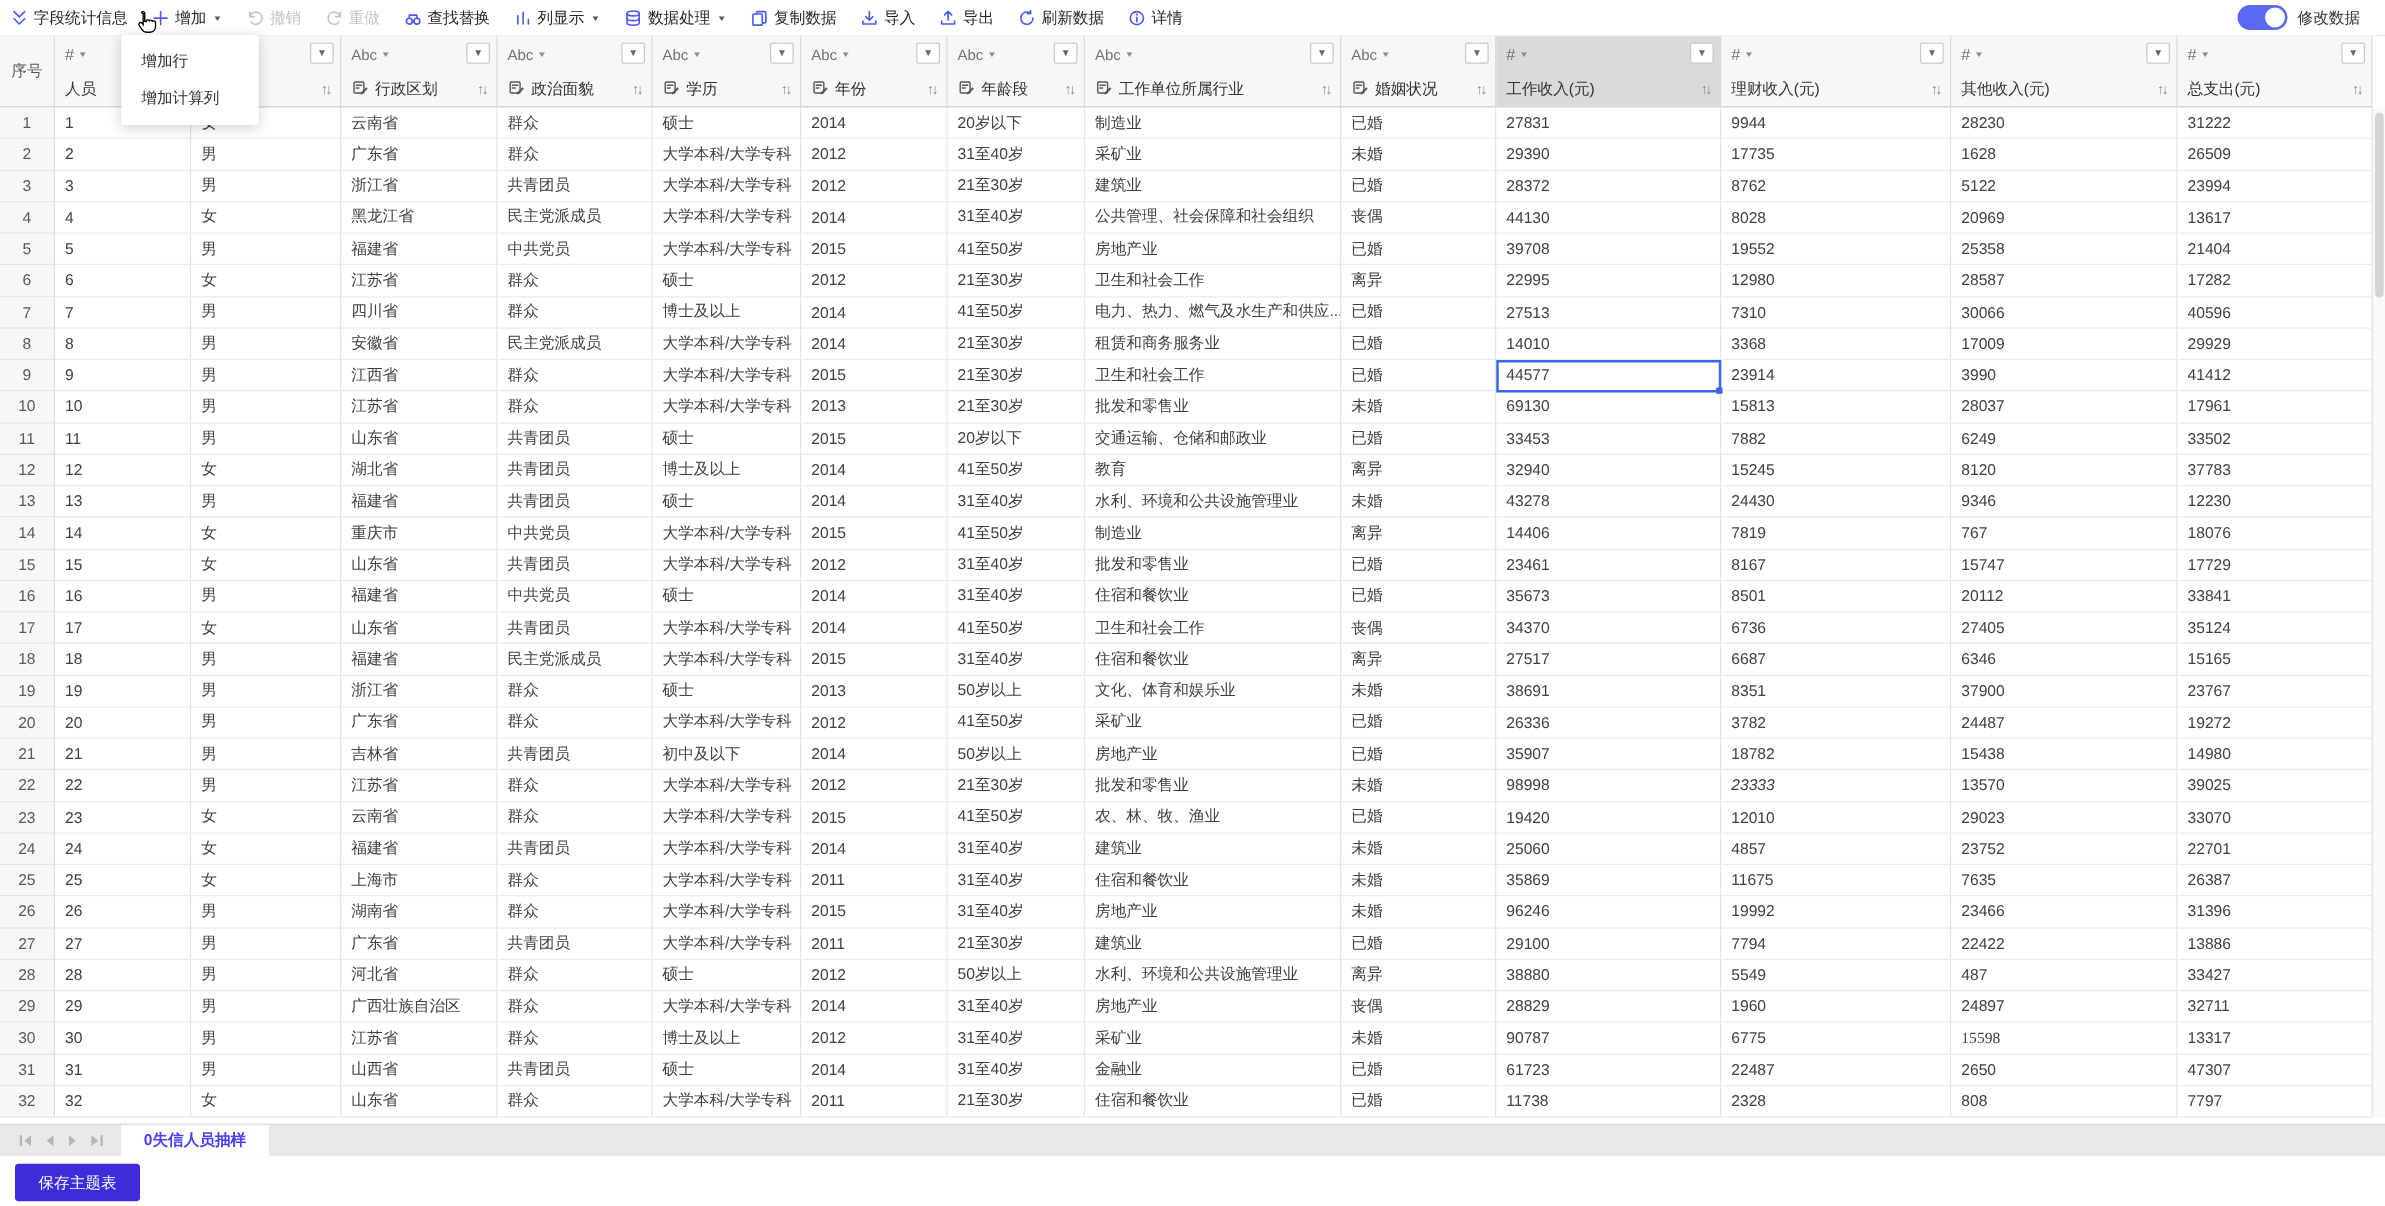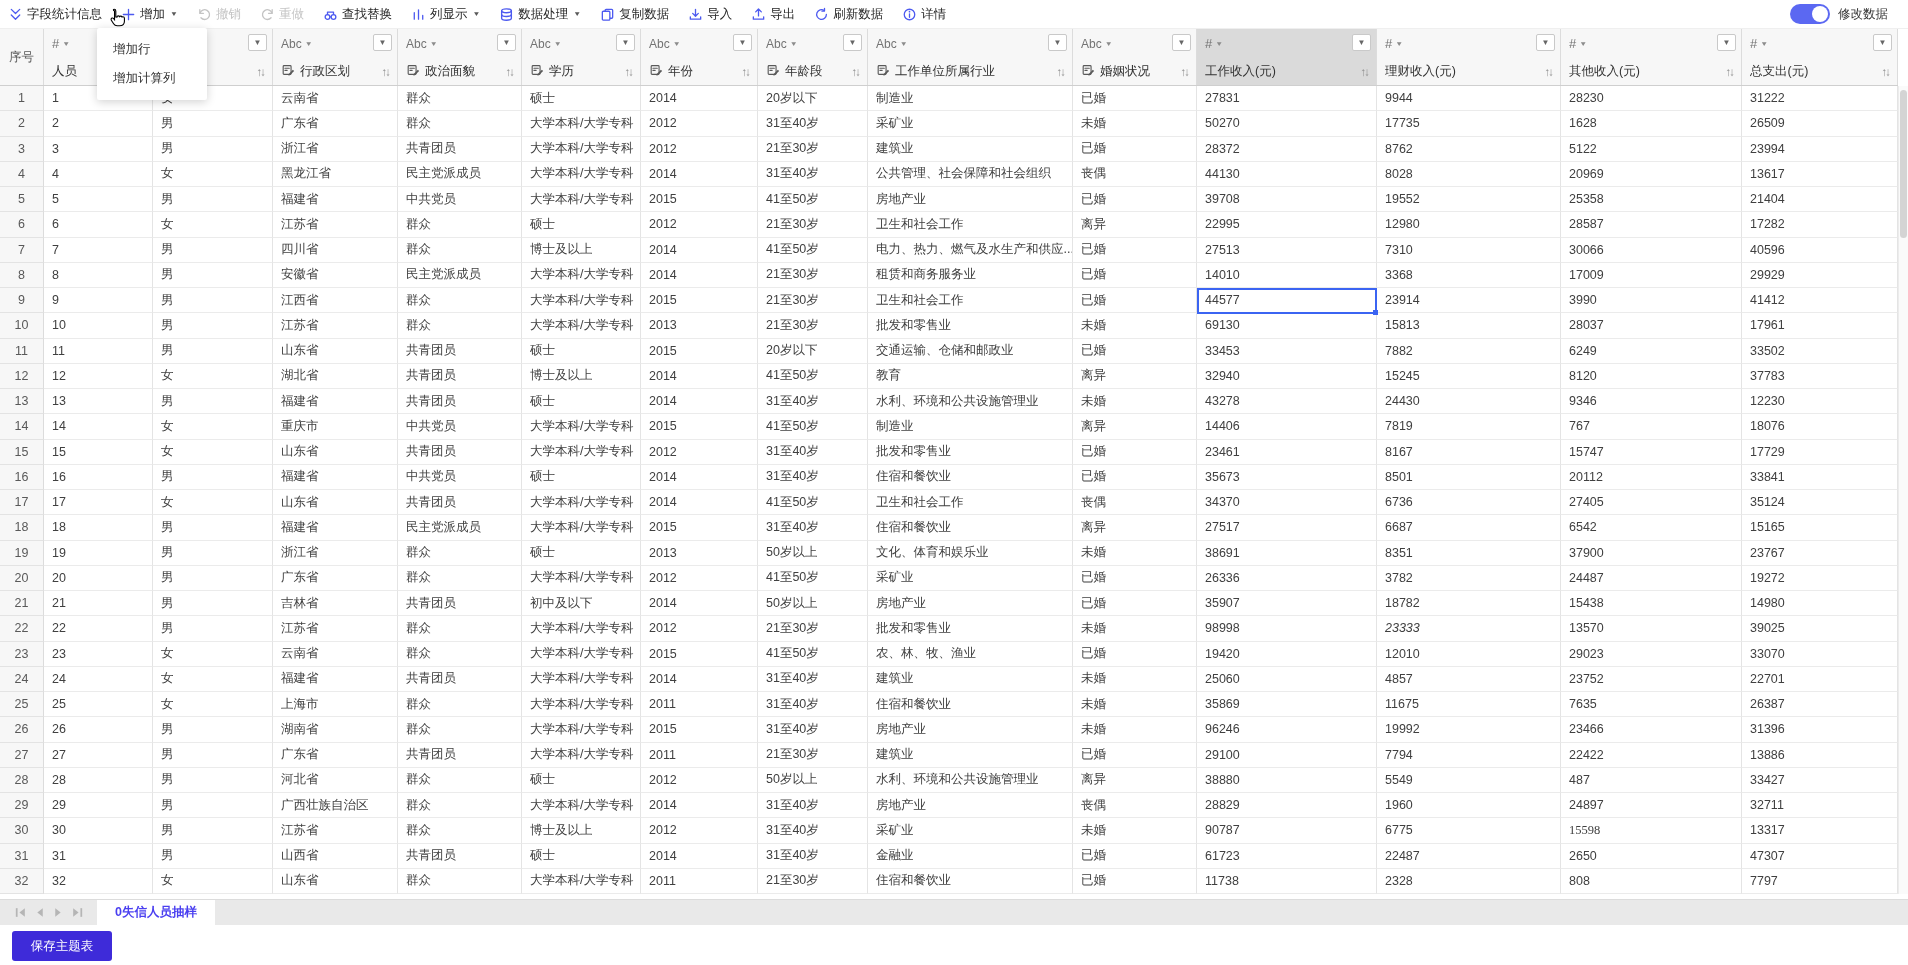--- a/index.html
+++ b/index.html
@@ -366,21 +366,21 @@
       <div class="tcell idxcell" style="width: 44px;">2</div>
       <div class="tcell" style="width: 109px;">2</div>
       <div class="tcell" style="width: 120px;">男</div>
       <div class="tcell" style="width: 125px;">广东省</div>
       <div class="tcell" style="width: 124px;">群众</div>
       <div class="tcell" style="width: 119px;">大学本科/大学专科</div>
       <div class="tcell" style="width: 117px;">2012</div>
       <div class="tcell" style="width: 110px;">31至40岁</div>
       <div class="tcell" style="width: 205px;">采矿业</div>
       <div class="tcell" style="width: 124px;">未婚</div>
-      <div class="tcell" style="width: 180px;">50270</div>
+      <div class="tcell" style="width: 180px;">29390</div>
       <div class="tcell" style="width: 184px;">17735</div>
       <div class="tcell" style="width: 181px;">1628</div>
       <div class="tcell" style="width: 156px;">26509</div>
     </div>
     <div class="trow">
       <div class="tcell idxcell" style="width: 44px;">3</div>
       <div class="tcell" style="width: 109px;">3</div>
       <div class="tcell" style="width: 120px;">男</div>
       <div class="tcell" style="width: 125px;">浙江省</div>
       <div class="tcell" style="width: 124px;">共青团员</div>
@@ -624,21 +624,21 @@
       <div class="tcell" style="width: 120px;">男</div>
       <div class="tcell" style="width: 125px;">福建省</div>
       <div class="tcell" style="width: 124px;">民主党派成员</div>
       <div class="tcell" style="width: 119px;">大学本科/大学专科</div>
       <div class="tcell" style="width: 117px;">2015</div>
       <div class="tcell" style="width: 110px;">31至40岁</div>
       <div class="tcell" style="width: 205px;">住宿和餐饮业</div>
       <div class="tcell" style="width: 124px;">离异</div>
       <div class="tcell" style="width: 180px;">27517</div>
       <div class="tcell" style="width: 184px;">6687</div>
-      <div class="tcell" style="width: 181px;">6542</div>
+      <div class="tcell" style="width: 181px;">6346</div>
       <div class="tcell" style="width: 156px;">15165</div>
     </div>
     <div class="trow">
       <div class="tcell idxcell" style="width: 44px;">19</div>
       <div class="tcell" style="width: 109px;">19</div>
       <div class="tcell" style="width: 120px;">男</div>
       <div class="tcell" style="width: 125px;">浙江省</div>
       <div class="tcell" style="width: 124px;">群众</div>
       <div class="tcell" style="width: 119px;">硕士</div>
       <div class="tcell" style="width: 117px;">2013</div>

